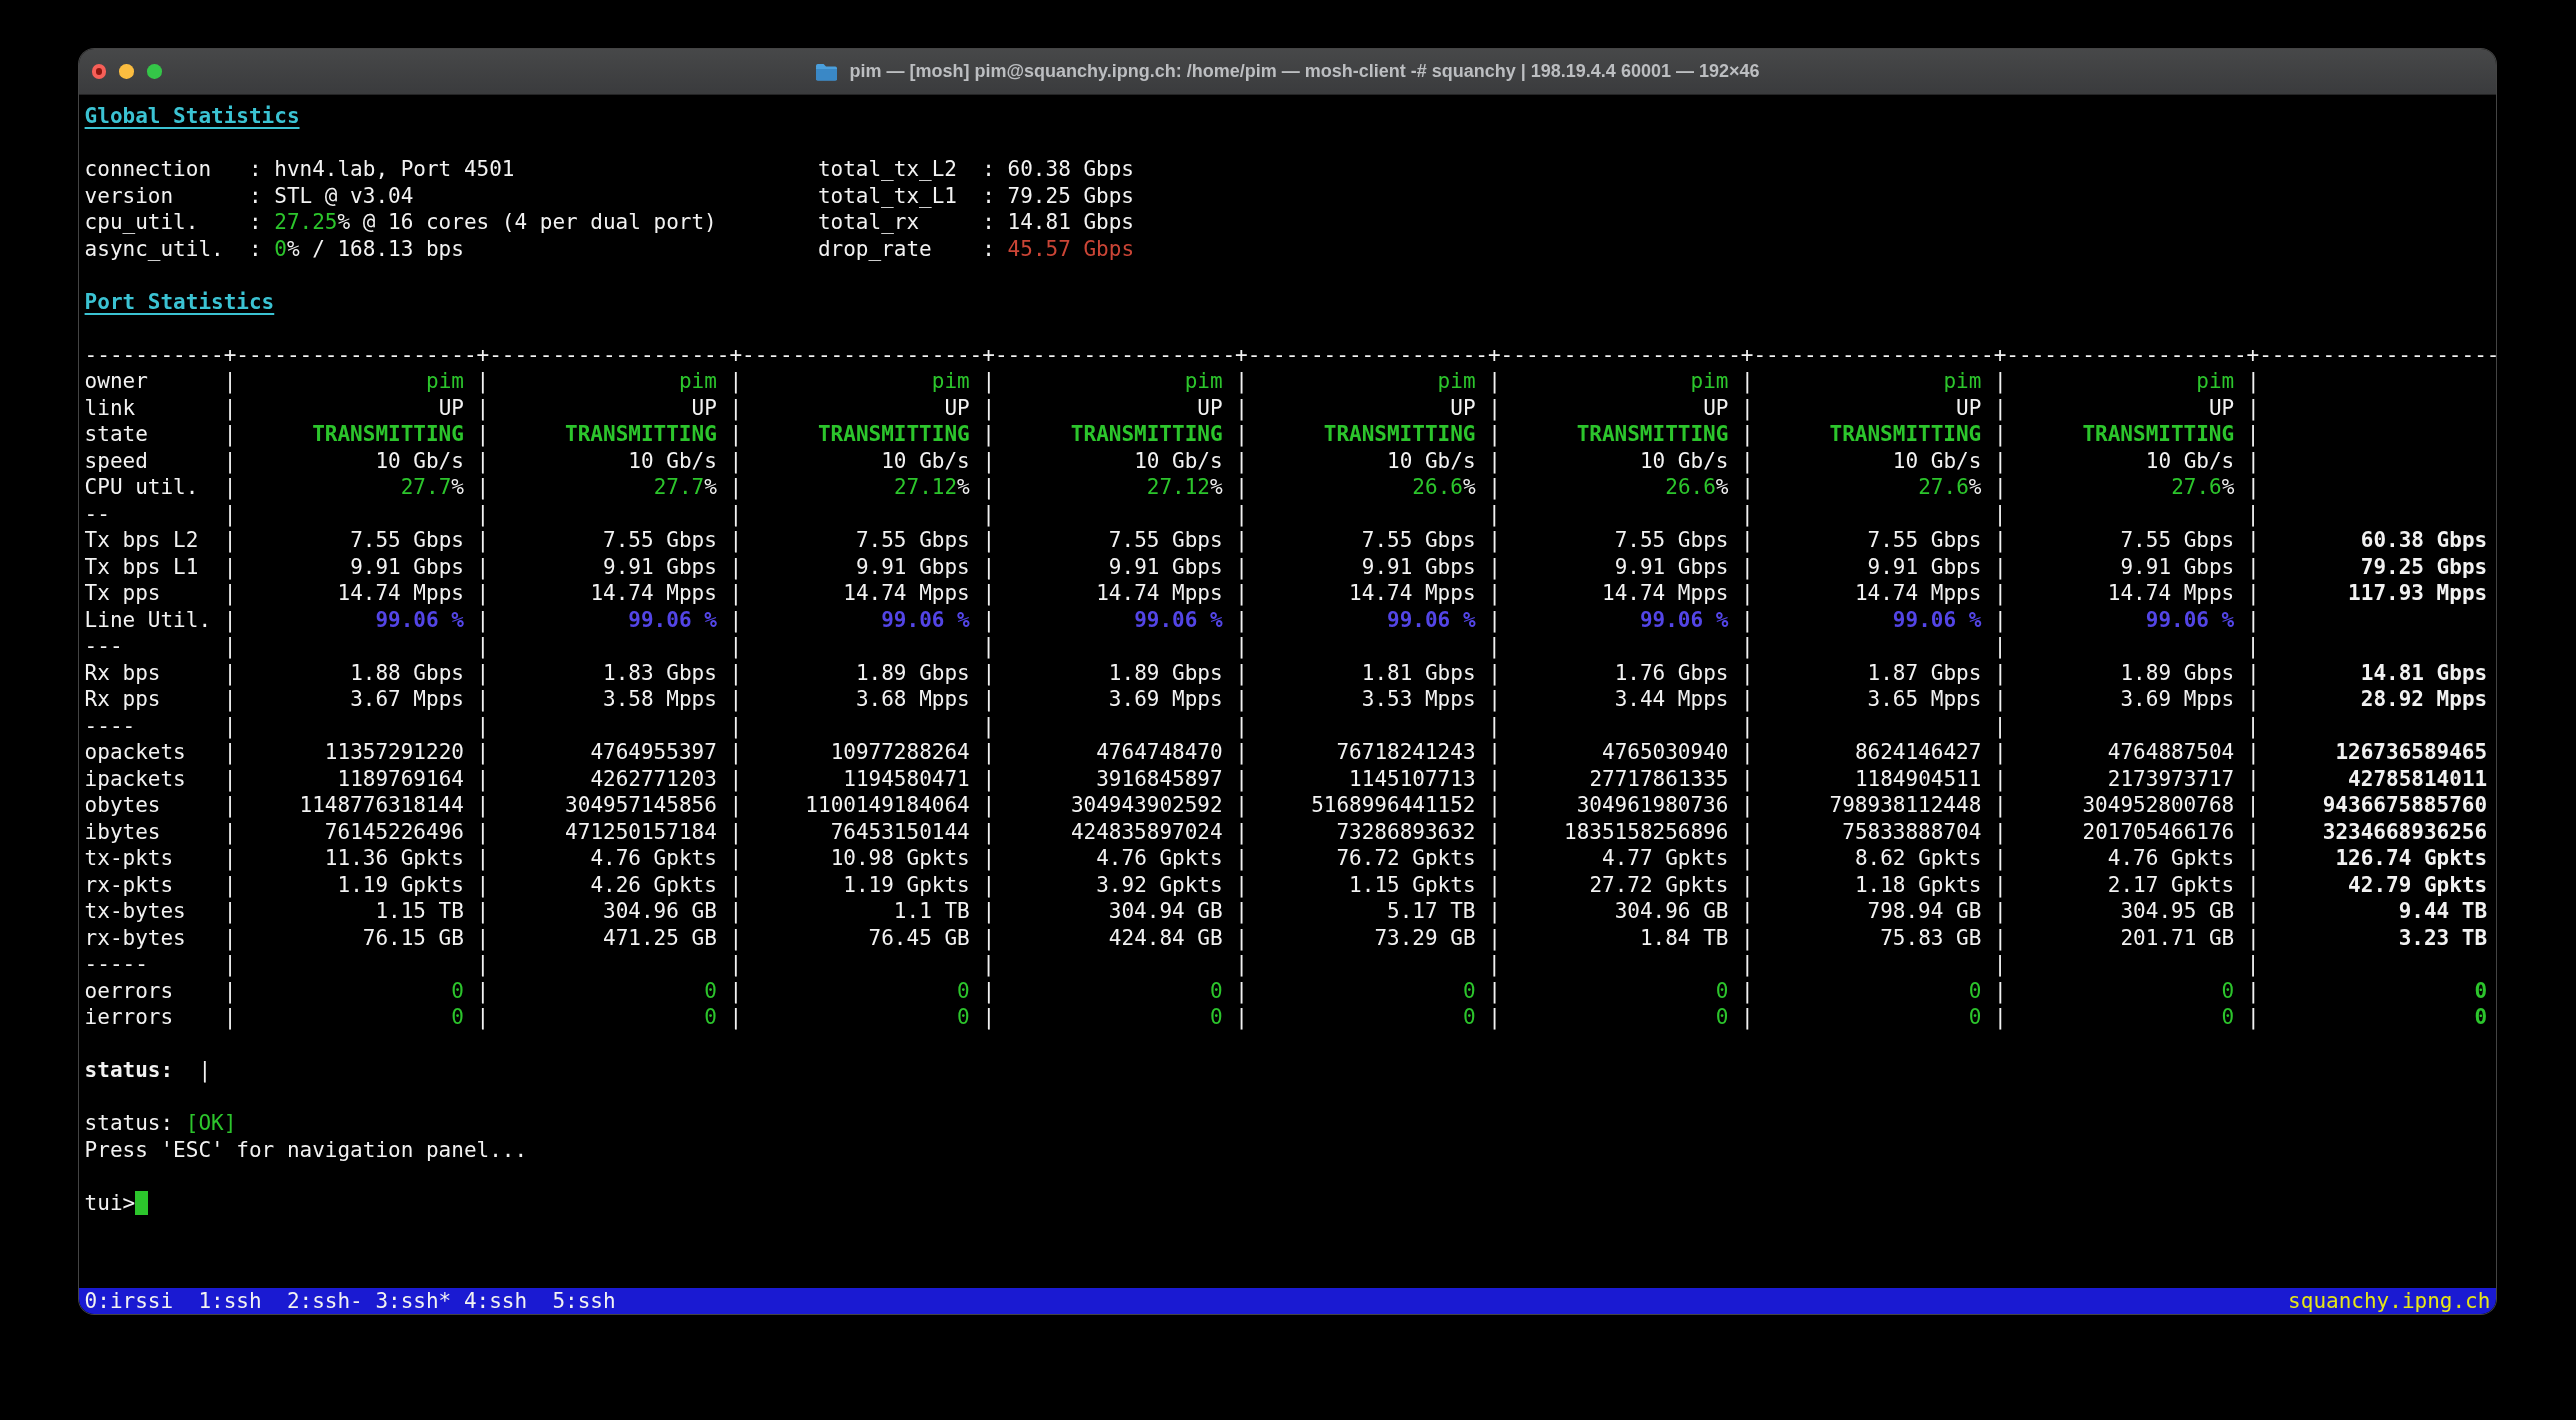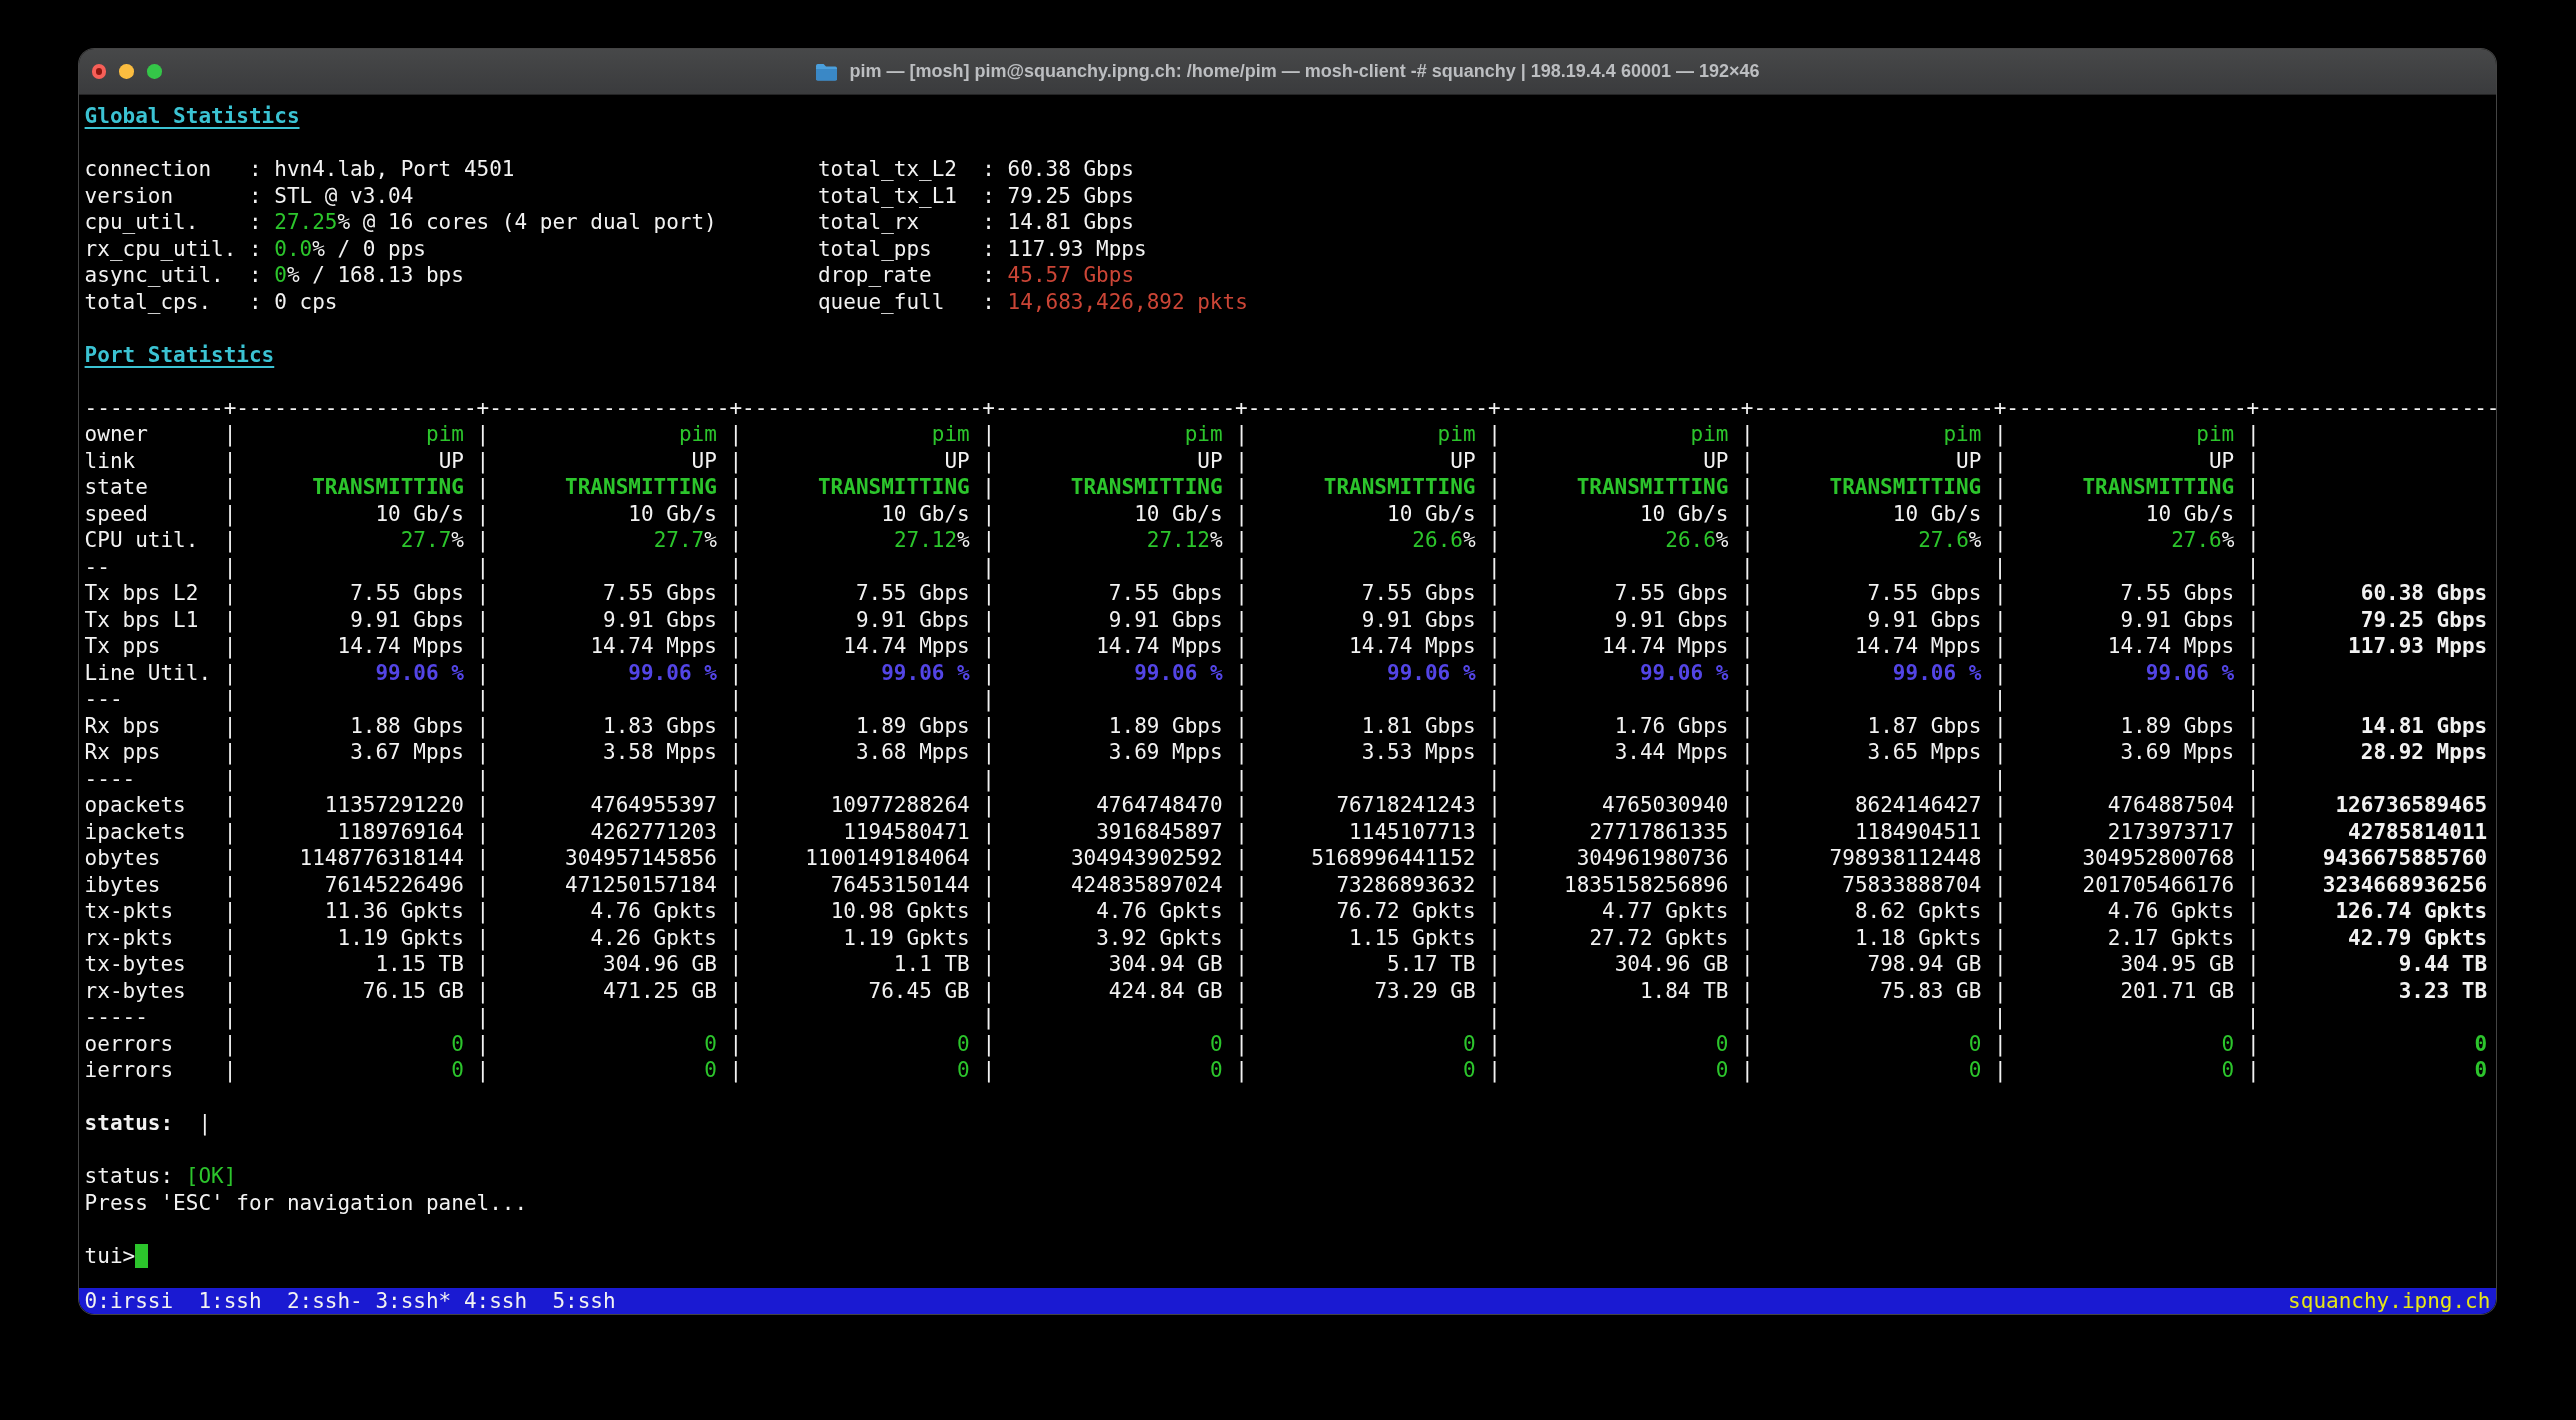--- a/index.html
+++ b/index.html
@@ -58,23 +58,21 @@
     </div>
   </div>
 
   <div class="terminal">
     <div id="term-rows">
         <div class="trow"><span class="c-cyan u b">Global Statistics</span></div>
         <div class="trow"></div>
         <div class="trow"><span>connection   : </span><span>hvn4.lab, Port 4501</span><span>                        </span><span>total_tx_L2  : </span><span>60.38 Gbps</span></div>
         <div class="trow"><span>version      : </span><span>STL @ v3.04</span><span>                                </span><span>total_tx_L1  : </span><span>79.25 Gbps</span></div>
         <div class="trow"><span>cpu_util.    : </span><span class="c-green">27.25</span><span>% @ 16 cores (4 per dual port)</span><span>        </span><span>total_rx     : </span><span>14.81 Gbps</span></div>
-        <div class="trow"><span>rx_cpu_util. : </span><span class="c-green">0.0</span><span>% / 0 pps</span><span>                               </span><span>total_pps    : </span><span>117.93 Mpps</span></div>
         <div class="trow"><span>async_util.  : </span><span class="c-green">0</span><span>% / 168.13 bps</span><span>                            </span><span>drop_rate    : </span><span class="c-red">45.57 Gbps</span></div>
-        <div class="trow"><span>total_cps.   : </span><span>0 cps</span><span>                                      </span><span>queue_full   : </span><span class="c-red">14,683,426,892 pkts</span></div>
         <div class="trow"></div>
         <div class="trow"><span class="c-cyan u b">Port Statistics</span></div>
         <div class="trow"></div>
         <div class="trow"><span>-----------+-------------------+-------------------+-------------------+-------------------+-------------------+-------------------+-------------------+-------------------+-------------------</span></div>
         <div class="trow"><span>owner      </span><span>|</span><span>               </span><span class="c-green">pim</span><span> </span><span>|</span><span>               </span><span class="c-green">pim</span><span> </span><span>|</span><span>               </span><span class="c-green">pim</span><span> </span><span>|</span><span>               </span><span class="c-green">pim</span><span> </span><span>|</span><span>               </span><span class="c-green">pim</span><span> </span><span>|</span><span>               </span><span class="c-green">pim</span><span> </span><span>|</span><span>               </span><span class="c-green">pim</span><span> </span><span>|</span><span>               </span><span class="c-green">pim</span><span> </span><span>|</span><span>                   </span></div>
         <div class="trow"><span>link       </span><span>|</span><span>                </span><span>UP</span><span> </span><span>|</span><span>                </span><span>UP</span><span> </span><span>|</span><span>                </span><span>UP</span><span> </span><span>|</span><span>                </span><span>UP</span><span> </span><span>|</span><span>                </span><span>UP</span><span> </span><span>|</span><span>                </span><span>UP</span><span> </span><span>|</span><span>                </span><span>UP</span><span> </span><span>|</span><span>                </span><span>UP</span><span> </span><span>|</span><span>                   </span></div>
         <div class="trow"><span>state      </span><span>|</span><span>      </span><span class="c-green b">TRANSMITTING</span><span> </span><span>|</span><span>      </span><span class="c-green b">TRANSMITTING</span><span> </span><span>|</span><span>      </span><span class="c-green b">TRANSMITTING</span><span> </span><span>|</span><span>      </span><span class="c-green b">TRANSMITTING</span><span> </span><span>|</span><span>      </span><span class="c-green b">TRANSMITTING</span><span> </span><span>|</span><span>      </span><span class="c-green b">TRANSMITTING</span><span> </span><span>|</span><span>      </span><span class="c-green b">TRANSMITTING</span><span> </span><span>|</span><span>      </span><span class="c-green b">TRANSMITTING</span><span> </span><span>|</span><span>                   </span></div>
         <div class="trow"><span>speed      </span><span>|</span><span>           </span><span>10 Gb/s</span><span> </span><span>|</span><span>           </span><span>10 Gb/s</span><span> </span><span>|</span><span>           </span><span>10 Gb/s</span><span> </span><span>|</span><span>           </span><span>10 Gb/s</span><span> </span><span>|</span><span>           </span><span>10 Gb/s</span><span> </span><span>|</span><span>           </span><span>10 Gb/s</span><span> </span><span>|</span><span>           </span><span>10 Gb/s</span><span> </span><span>|</span><span>           </span><span>10 Gb/s</span><span> </span><span>|</span><span>                   </span></div>
         <div class="trow"><span>CPU util.  </span><span>|</span><span>             </span><span class="c-green">27.7</span><span>%</span><span> </span><span>|</span><span>             </span><span class="c-green">27.7</span><span>%</span><span> </span><span>|</span><span>            </span><span class="c-green">27.12</span><span>%</span><span> </span><span>|</span><span>            </span><span class="c-green">27.12</span><span>%</span><span> </span><span>|</span><span>             </span><span class="c-green">26.6</span><span>%</span><span> </span><span>|</span><span>             </span><span class="c-green">26.6</span><span>%</span><span> </span><span>|</span><span>             </span><span class="c-green">27.6</span><span>%</span><span> </span><span>|</span><span>             </span><span class="c-green">27.6</span><span>%</span><span> </span><span>|</span><span>                   </span></div>
         <div class="trow"><span>--         </span><span>|</span><span>                   </span><span>|</span><span>                   </span><span>|</span><span>                   </span><span>|</span><span>                   </span><span>|</span><span>                   </span><span>|</span><span>                   </span><span>|</span><span>                   </span><span>|</span><span>                   </span><span>|</span><span>                   </span></div>

